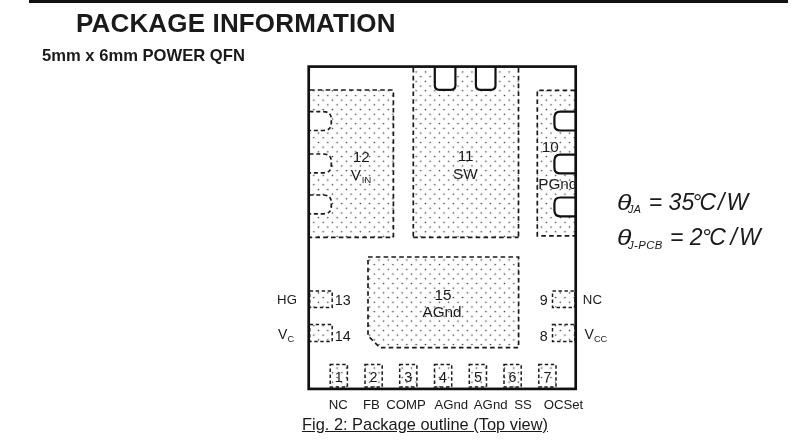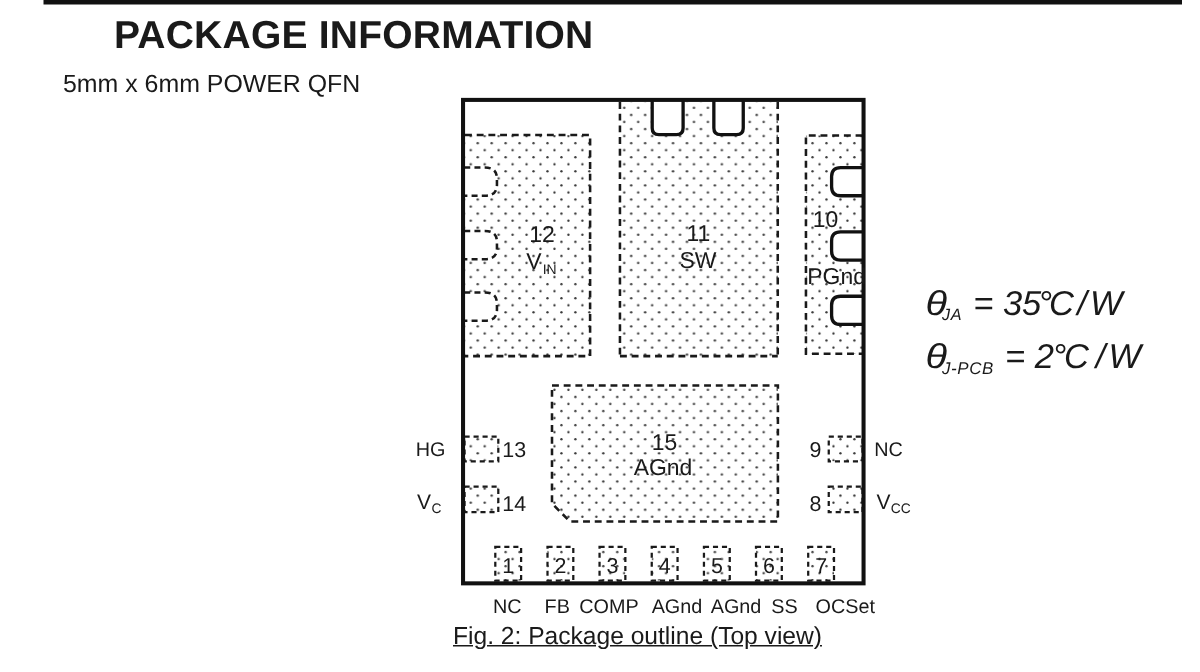--- a/index.html
+++ b/index.html
@@ -4,21 +4,21 @@
 <style>
   html,body{margin:0;padding:0;}
   body{width:800px;height:448px;background:#fff;position:relative;overflow:hidden;
        font-family:"Liberation Sans", sans-serif;color:#1a1a1a;}
   .abs{position:absolute;line-height:1;white-space:nowrap;}
 </style>
 </head>
 <body>
   <div class="abs" style="left:29px;top:0;width:759px;height:3px;background:#111;"></div>
   <div class="abs" style="left:28px;top:9.5px;font-size:26px;font-weight:bold;letter-spacing:0.15px;margin-left:48px;">PACKAGE INFORMATION</div>
-  <div class="abs" style="left:42px;top:47.6px;font-size:16.6px;">5mm x 6mm POWER QFN</div>
+  <div class="abs" style="left:42px;top:47.6px;font-size:16.6px;font-weight:bold;">5mm x 6mm POWER QFN</div>
 
   <svg class="abs" style="left:0;top:0;" width="800" height="448" viewBox="0 0 800 448">
     <defs>
       <pattern id="st" width="9.3" height="9.4" patternUnits="userSpaceOnUse">
         <circle cx="2.3" cy="1.4" r="0.8" fill="#383838"></circle>
         <circle cx="6.95" cy="6.1" r="0.8" fill="#383838"></circle>
       </pattern>
     </defs>
 
     <rect x="310" y="90" width="84" height="147.5" fill="url(#st)"></rect>

